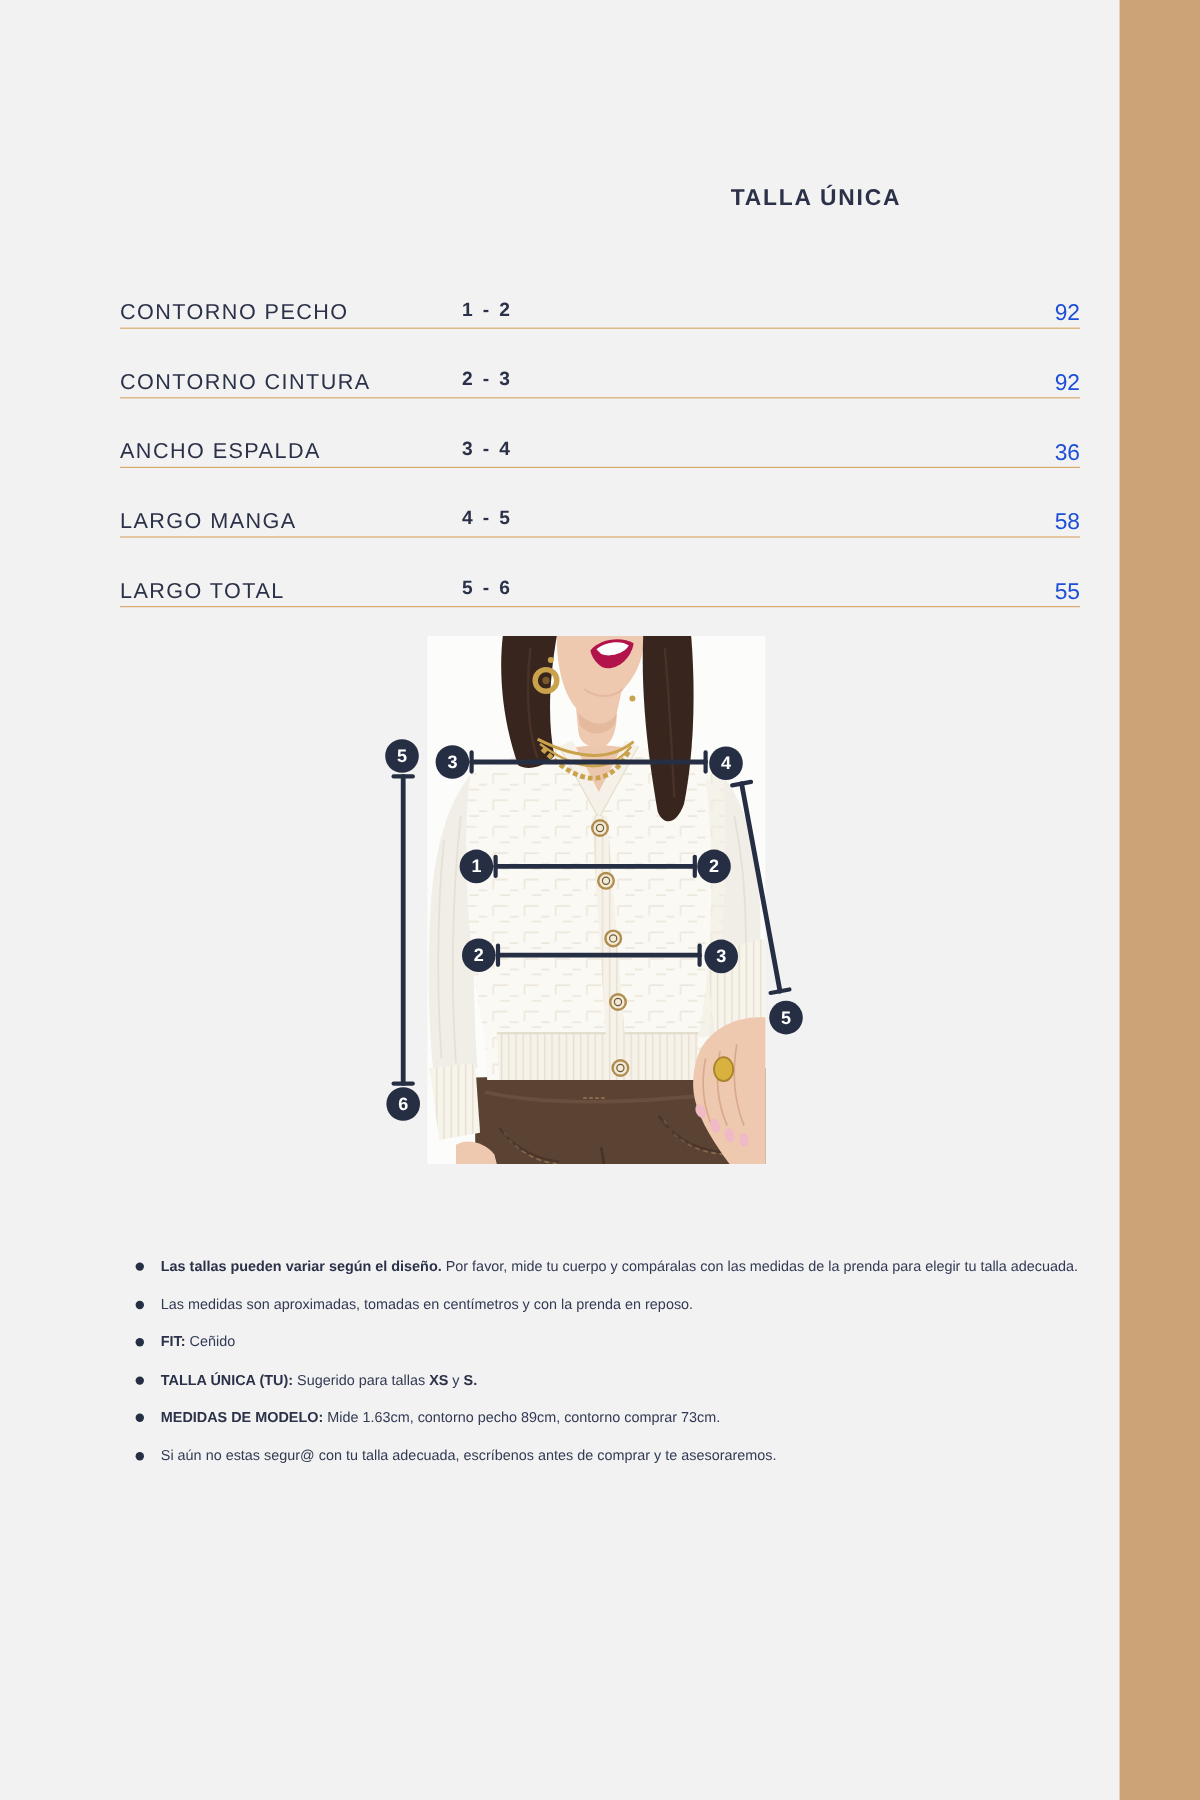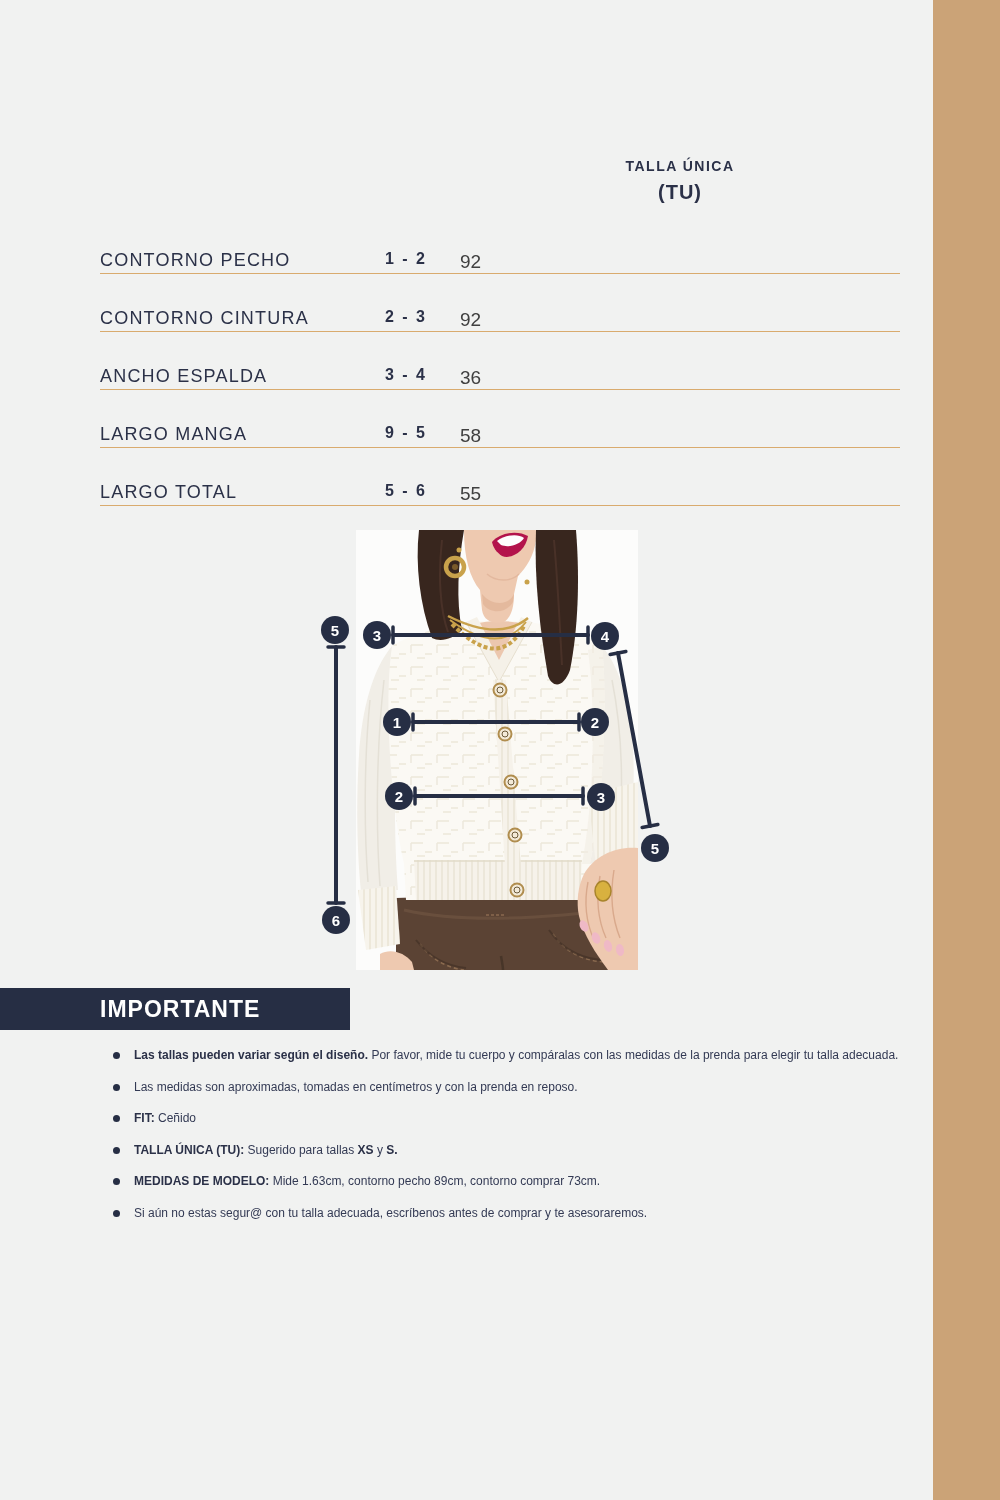--- a/index.html
+++ b/index.html
@@ -7,29 +7,29 @@
     position:relative;width:1000px;height:1500px;margin:0 auto;
     background:#f1f2f1;overflow:hidden;
     font-family:"Liberation Sans", sans-serif;
     color:#2f3550;
   }
   .tan-stripe{position:absolute;top:0;right:0;width:67px;height:1500px;background:#cba377;}
 
   
   .size-header{position:absolute;left:460px;top:153px;width:440px;text-align:center;
     color:#2b3148;font-weight:700;letter-spacing:1.5px;}
-  .size-header .l1{font-size:14px;line-height:26px;}
+  .size-header .l1{font-size:19px;line-height:26px;}
   .size-header .l2{font-size:20px;line-height:26px;letter-spacing:1px;}
   .srow{position:absolute;left:100px;width:800px;height:26px;}
   .srow-label{position:absolute;left:0;top:0;font-size:18px;font-weight:400;
     letter-spacing:1.2px;color:#2b3148;white-space:nowrap;}
   .srow-points{position:absolute;left:285px;top:0;font-size:16px;font-weight:700;
     letter-spacing:2px;color:#2b3148;white-space:nowrap;}
-  .srow-value{position:absolute;left:360px;top:1px;width:440px;text-align:left;
-    font-size:19px;font-weight:400;color:#404040;}
+  .srow-value{position:absolute;left:360px;top:1px;width:440px;text-align:right;
+    font-size:19px;font-weight:400;color:#1d4ed8;}
   .srow-line{position:absolute;left:0;right:0;top:23px;border-bottom:1.6px solid #d9ab6e;}
 
   
   .photo{position:absolute;left:356px;top:530px;width:282px;height:440px;}
   .measure-overlay{position:absolute;left:0;top:0;width:1000px;height:1500px;pointer-events:none;}
   .marker{position:absolute;width:28px;height:28px;border-radius:50%;background:#262e44;
     color:#ffffff;font-size:15px;font-weight:700;display:flex;align-items:center;
     justify-content:center;line-height:1;}
 
   
@@ -45,21 +45,20 @@
 </style>
 </head>
 <body>
 
 <div class="canvas">
 
   <div class="tan-stripe"></div>
 
   <div class="size-header">
     <div class="l1">TALLA ÚNICA</div>
-    <div class="l2">(TU)</div>
   </div>
 
   <div class="srow" style="top:250px">
     <span class="srow-label">CONTORNO PECHO</span>
     <span class="srow-points">1 - 2</span>
     <span class="srow-value">92</span>
     <span class="srow-line"></span>
   </div>
   <div class="srow" style="top:308px">
     <span class="srow-label">CONTORNO CINTURA</span>
@@ -68,21 +67,21 @@
     <span class="srow-line"></span>
   </div>
   <div class="srow" style="top:366px">
     <span class="srow-label">ANCHO ESPALDA</span>
     <span class="srow-points">3 - 4</span>
     <span class="srow-value">36</span>
     <span class="srow-line"></span>
   </div>
   <div class="srow" style="top:424px">
     <span class="srow-label">LARGO MANGA</span>
-    <span class="srow-points">9 - 5</span>
+    <span class="srow-points">4 - 5</span>
     <span class="srow-value">58</span>
     <span class="srow-line"></span>
   </div>
   <div class="srow" style="top:482px">
     <span class="srow-label">LARGO TOTAL</span>
     <span class="srow-points">5 - 6</span>
     <span class="srow-value">55</span>
     <span class="srow-line"></span>
   </div>
 
@@ -201,23 +200,20 @@
       <div class="marker" style="left: 363px; top: 621px;">3</div>
       <div class="marker" style="left: 591px; top: 622px;">4</div>
       <div class="marker" style="left: 383px; top: 708px;">1</div>
       <div class="marker" style="left: 581px; top: 708px;">2</div>
       <div class="marker" style="left: 385px; top: 782px;">2</div>
       <div class="marker" style="left: 587px; top: 783px;">3</div>
       <div class="marker" style="left: 641px; top: 834px;">5</div>
       <div class="marker" style="left: 322px; top: 906px;">6</div>
     </div>
 
-  <div class="imp-bar">
-    <span class="imp-title">IMPORTANTE</span>
-  </div>
   <div class="bullets" id="bullets">
       <div class="bullet-item"><span class="dot"></span><b>Las tallas pueden variar según el diseño.</b><span> Por favor, mide tu cuerpo y compáralas con las medidas de la prenda para elegir tu talla adecuada.</span></div>
       <div class="bullet-item"><span class="dot"></span><span> Las medidas son aproximadas, tomadas en centímetros y con la prenda en reposo.</span></div>
       <div class="bullet-item"><span class="dot"></span><b>FIT:</b><span> Ceñido</span></div>
       <div class="bullet-item"><span class="dot"></span><b>TALLA ÚNICA (TU):</b><span> Sugerido para tallas  </span><b>XS</b><span> y </span><b>S.</b></div>
       <div class="bullet-item"><span class="dot"></span><b>MEDIDAS DE MODELO:</b><span> Mide 1.63cm, contorno pecho 89cm, contorno comprar 73cm.</span></div>
       <div class="bullet-item"><span class="dot"></span><span>Si aún no estas segur@ con tu talla adecuada, escríbenos antes de comprar y te asesoraremos.</span></div>
     </div>
 
 </div>

